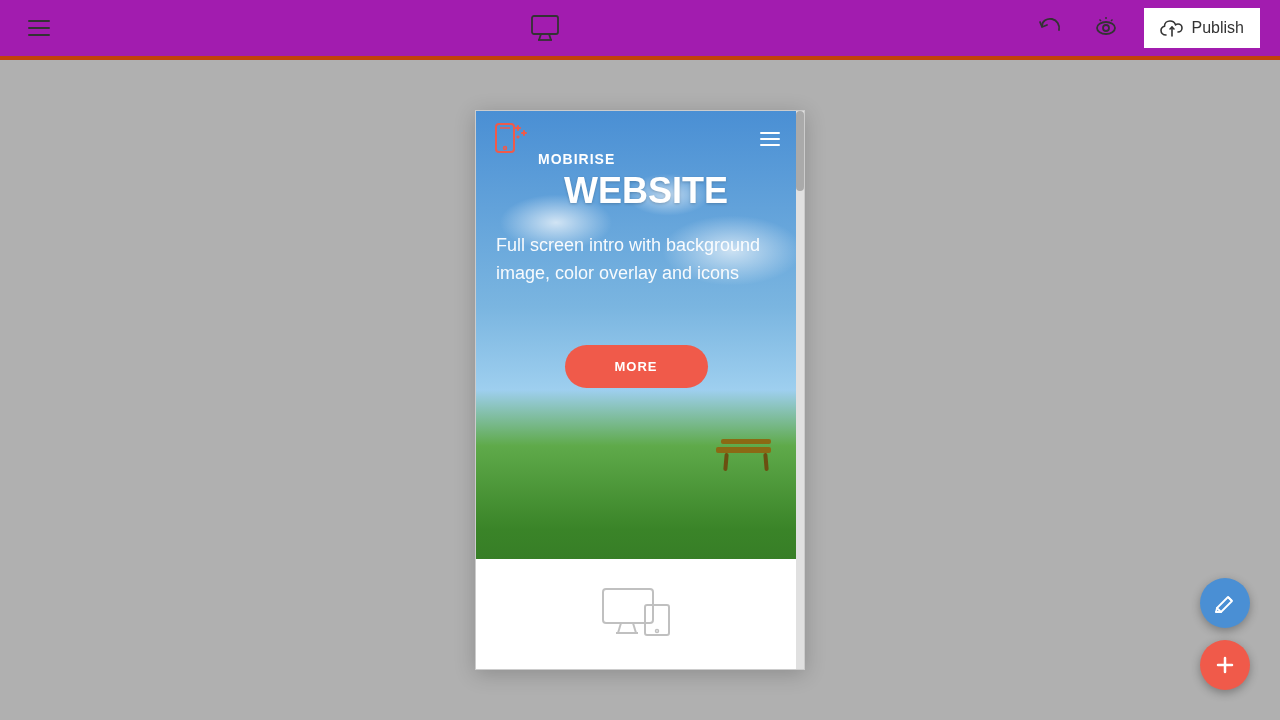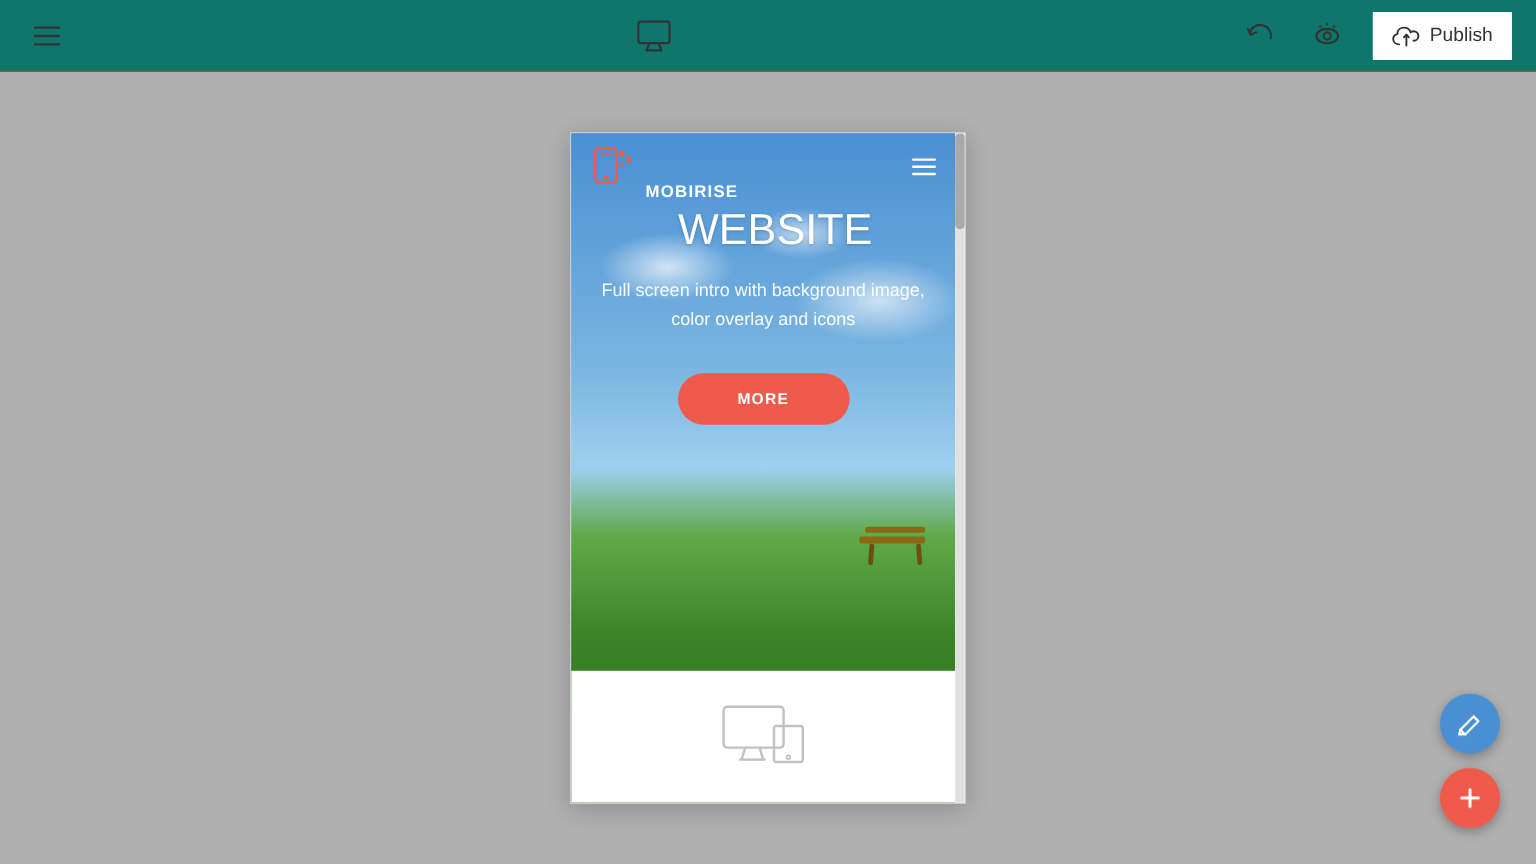--- a/index.html
+++ b/index.html
@@ -10,27 +10,27 @@
       overflow: hidden;
       font-family: -apple-system, BlinkMacSystemFont, 'Segoe UI', sans-serif;
       background: #b0b0b0;
     }
 
     
     .toolbar {
       position: absolute;
       top: 0; left: 0; right: 0;
       height: 60px;
-      background: #0f766e;
+      background: #a21caf;
       display: flex;
       align-items: center;
       justify-content: space-between;
       padding: 0 20px;
       z-index: 100;
-      border-bottom: 1px solid #c2410c;
+      border-bottom: 4px solid #c2410c;
     }
 
     .toolbar-left {
       display: flex;
       align-items: center;
     }
 
     .hamburger-icon {
       display: flex;
       flex-direction: column;
@@ -284,33 +284,34 @@
       display: flex;
       flex-direction: column;
       align-items: center;
       text-align: center;
       padding: 0 20px;
     }
 
     .hero-title {
       color: white;
       font-size: 36px;
-      font-weight: 400;
+      font-weight: 700;
       line-height: 1.1;
       text-align: right;
       margin-bottom: 20px;
       text-shadow: 0 1px 3px rgba(0,0,0,0.2);
       margin-left: 20px;
     }
 
     .hero-subtitle {
       color: white;
-      font-size: 15px;
+      font-size: 18px;
       line-height: 1.6;
-      text-align: center;
+      text-align: left;
+      margin-bottom: 25px;
       opacity: 0.95;
     }
 
     .hero-btn {
       background: #f05a4a;
       color: white;
       border: none;
       border-radius: 30px;
       padding: 14px 50px;
       font-size: 13px;

